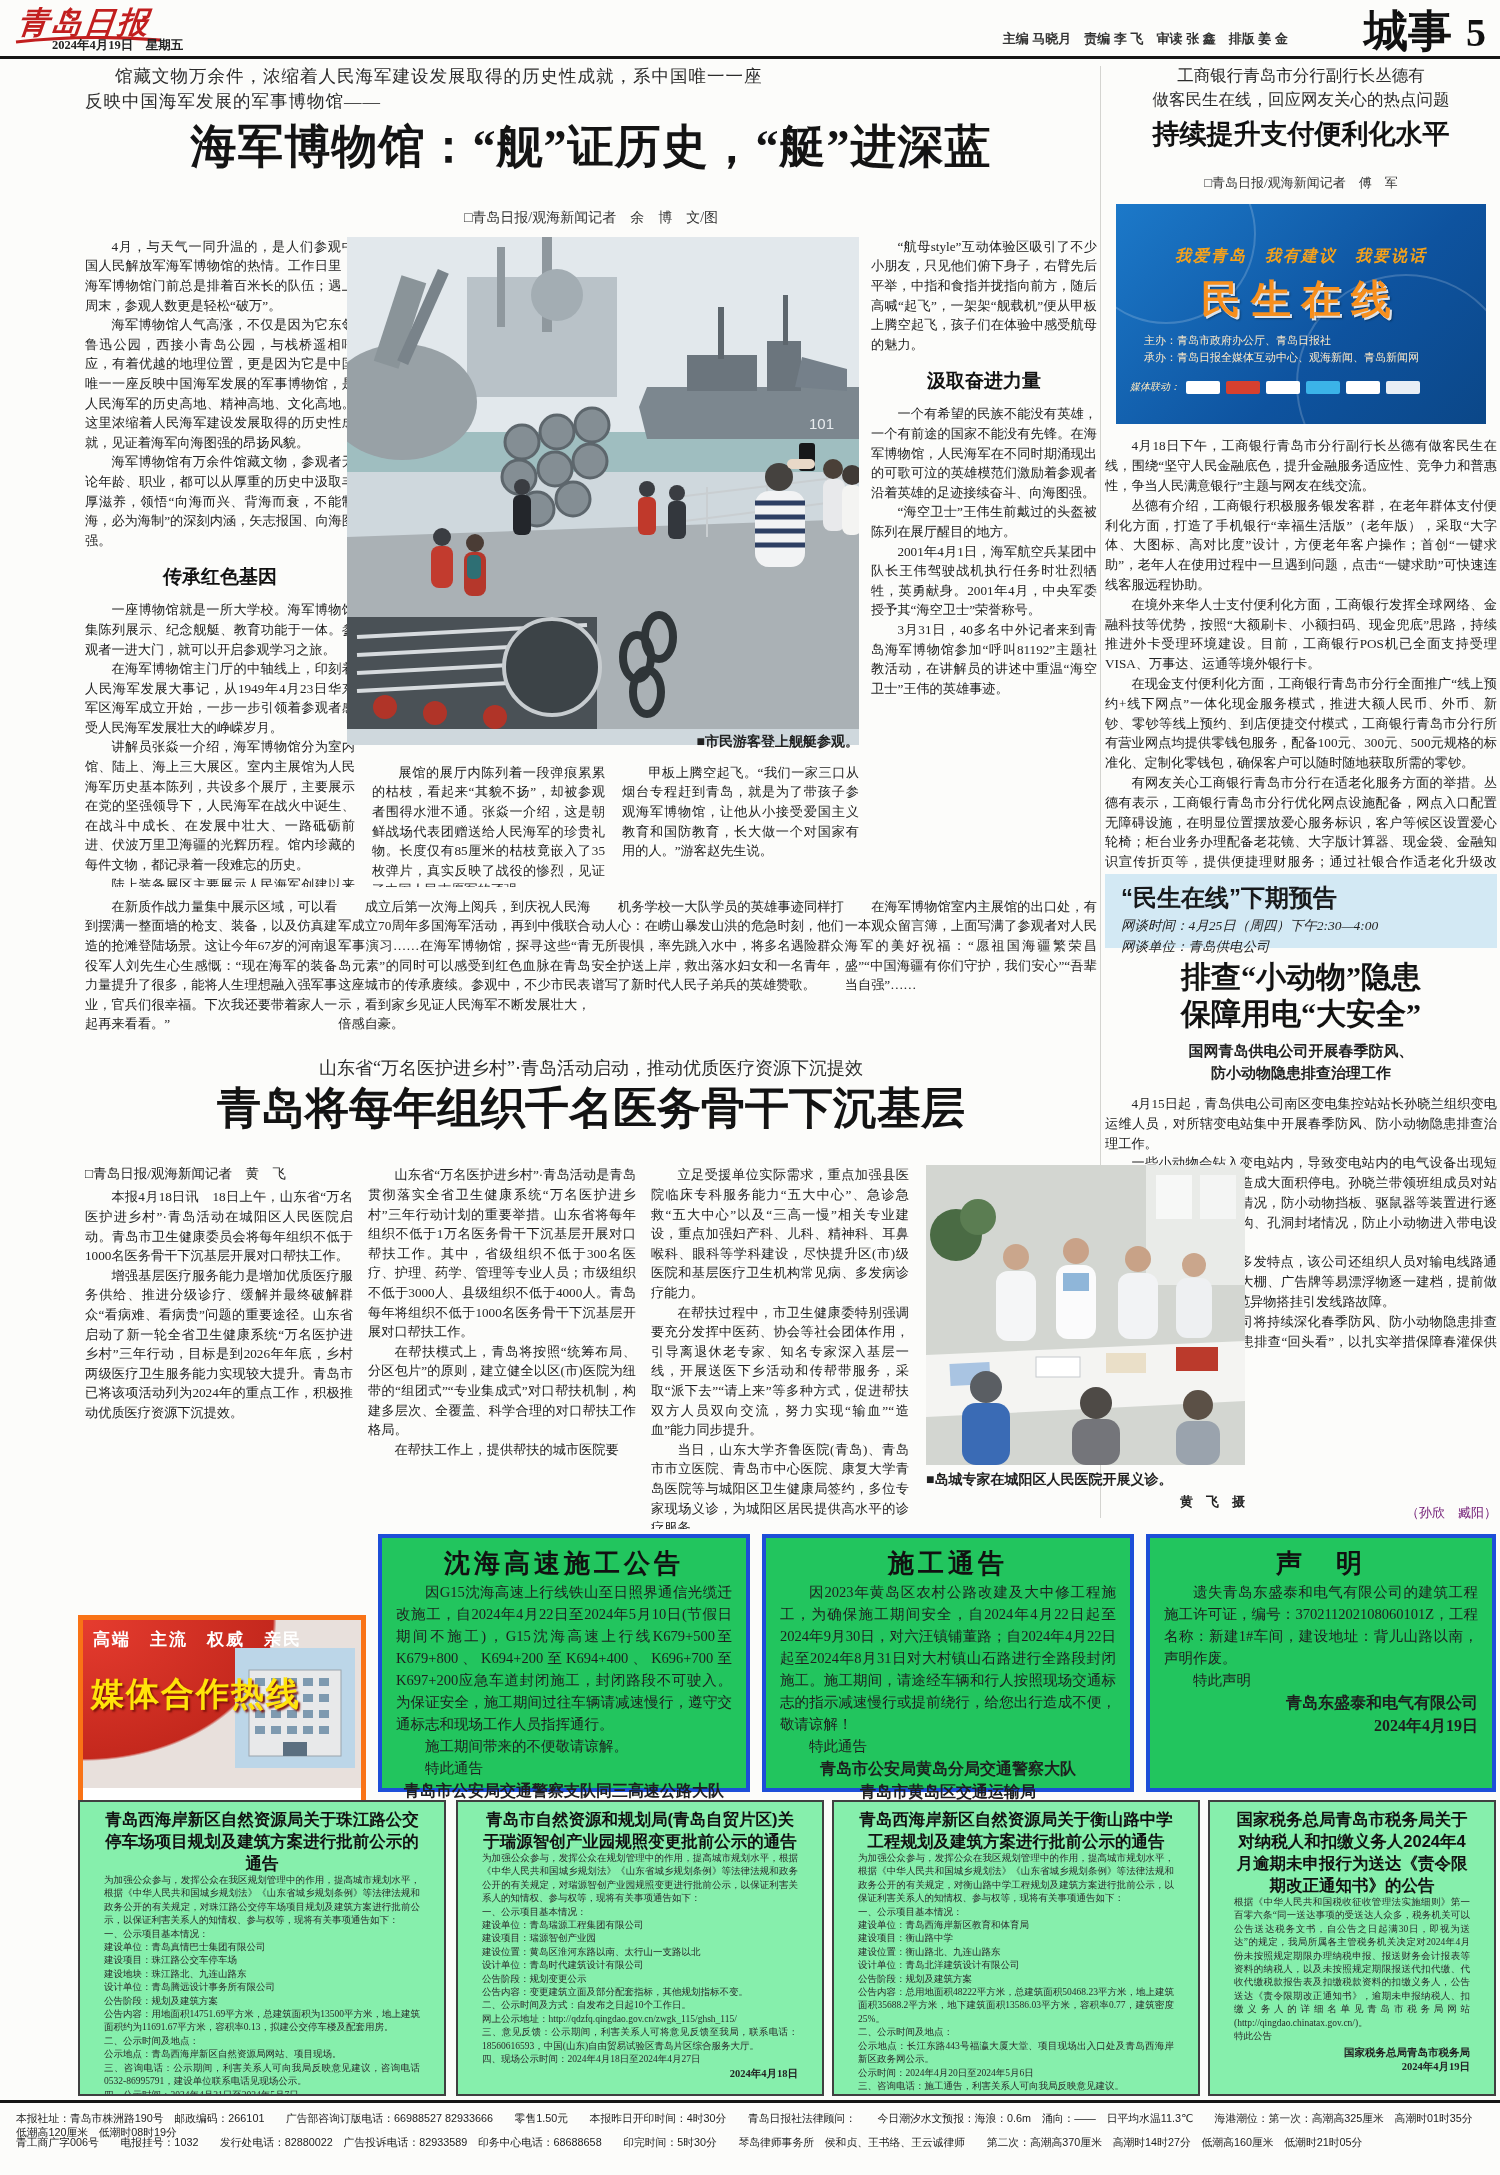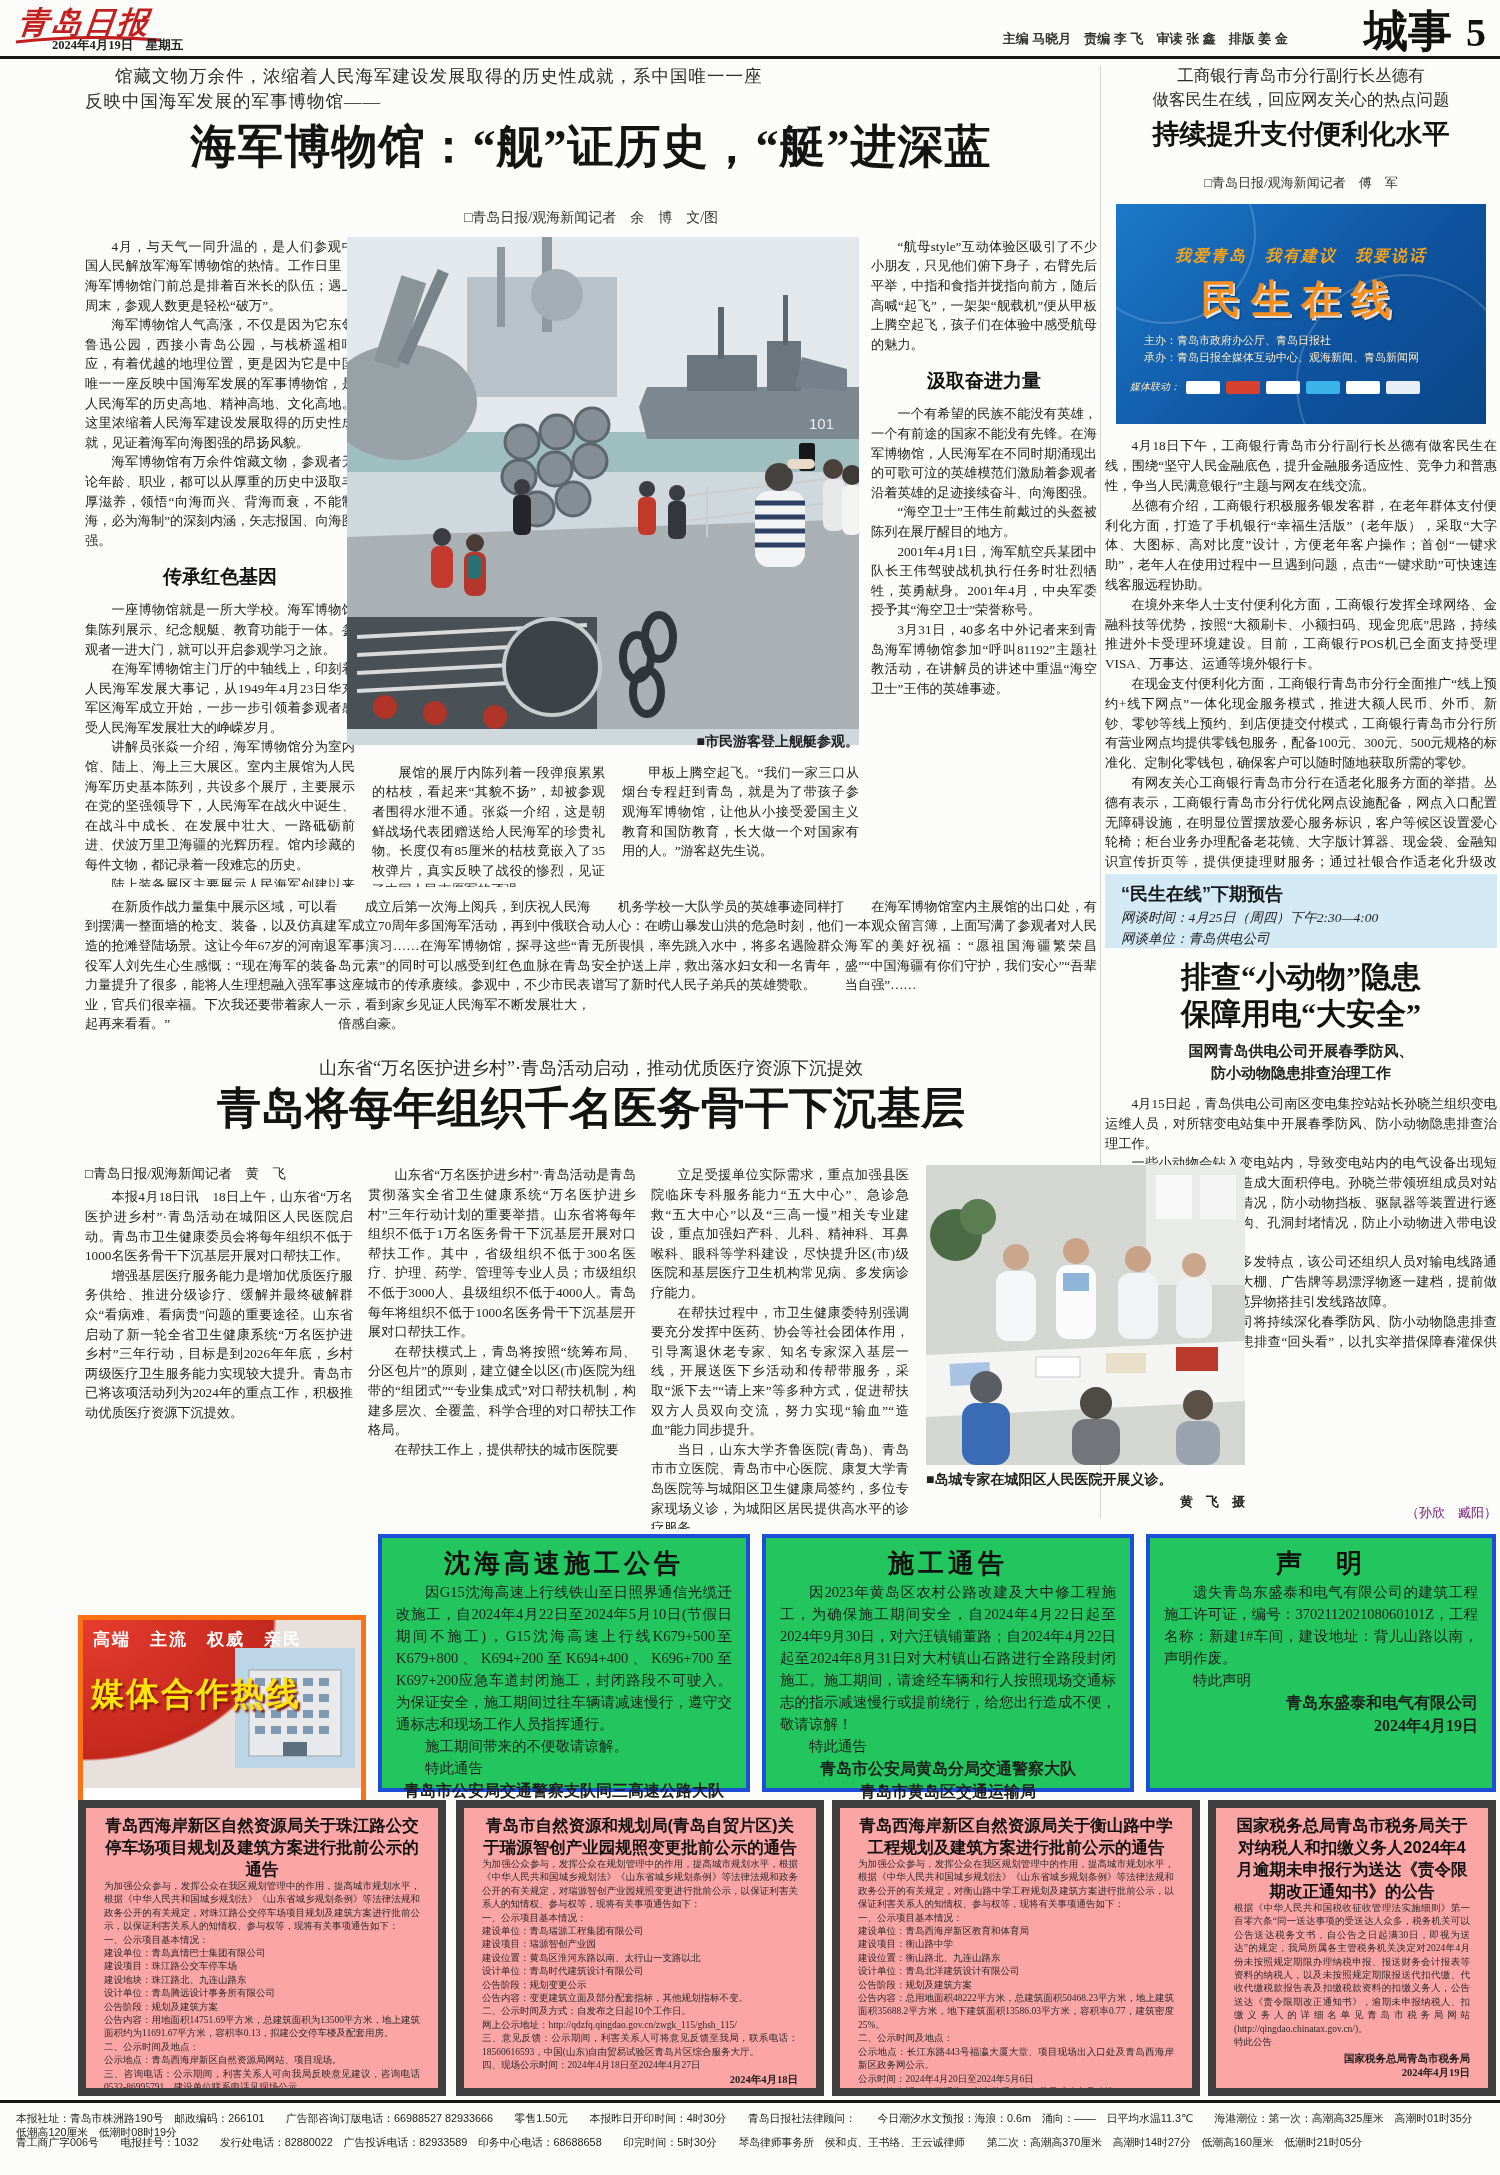--- a/index.html
+++ b/index.html
@@ -51,21 +51,21 @@
   .ad-title{position:absolute;left:0;top:68px;width:100%;text-align:center;font-size:40px;font-weight:900;
         color:#f68f1e;letter-spacing:10px;text-shadow:2px 2px 0 rgba(255,255,255,.85),3px 3px 2px rgba(0,0,0,.35);}
   .ad-host{position:absolute;left:28px;top:128px;font-size:11px;color:#fde9c8;line-height:17px;}
   .ad-media{position:absolute;left:14px;top:176px;display:flex;align-items:center;gap:6px;}
   .ad-media .lbl{font-size:10px;color:#ffe9bf;font-style:italic;}
   .chip{width:34px;height:13px;border-radius:2px;}
   .b-paras{margin-top:12px;height:456px;overflow:hidden;}
   .b-paras p{font-size:13.2px;line-height:19.8px;}
   
   .preview{position:absolute;left:1105px;top:874px;width:392px;height:74px;background:#d3e9f4;padding:8px 16px;}
-  .pv-title{font-size:18px;font-weight:900;font-family:"Liberation Sans","DejaVu Sans",sans-serif;color:#17191b;}
+  .pv-title{font-size:24px;font-weight:900;font-family:"Liberation Sans","DejaVu Sans",sans-serif;color:#17191b;}
   .pv-line{font-size:13.5px;font-style:italic;margin-top:3px;color:#222;}
   
   .power{position:absolute;left:1105px;top:958px;width:392px;height:562px;}
   .p-head{text-align:center;font-size:30px;font-weight:900;line-height:37px;color:#121212;}
   .p-sub{text-align:center;font-size:15px;font-weight:bold;line-height:22px;margin-top:8px;color:#222;}
   .p-paras{margin-top:10px;height:390px;overflow:hidden;}
   .p-paras p{font-size:13.2px;line-height:19.8px;}
   .p-sign{text-align:right;font-size:13px;margin-top:20px;color:#701a75;}
   
   .medical{position:absolute;left:85px;top:1056px;width:1160px;height:468px;}
@@ -91,21 +91,21 @@
                     linear-gradient(160deg,#d92f22 60%,#f3ded9 61%);}
   .redad-tags{position:absolute;left:10px;top:8px;font-size:17px;font-weight:900;color:#ffffff;
          font-family:"Liberation Sans","DejaVu Sans",sans-serif;letter-spacing:2px;}
   .redad-title{position:absolute;left:8px;top:52px;font-size:33px;font-weight:900;color:#ffe30a;
          font-family:"Liberation Sans","DejaVu Sans",sans-serif;text-shadow:2px 2px 2px #7e120b;letter-spacing:2px;}
   .redad-phone{position:absolute;left:10px;top:178px;font-size:44px;font-weight:900;color:#701a75;
          font-family:"Liberation Sans","DejaVu Sans",sans-serif;letter-spacing:1px;}
   .redad-addr{position:absolute;left:148px;top:214px;font-size:13.5px;font-weight:bold;color:#333;}
   .redad-bldg{position:absolute;right:6px;top:28px;}
   
-  .notice{position:absolute;border:8px solid #404040;background:#fca5a5;padding:6px 18px;overflow:hidden;}
+  .notice{position:absolute;border:2px solid #404040;background:#86efac;padding:6px 24px;overflow:hidden;}
   .notice-title{text-align:center;font-size:16.5px;font-weight:900;line-height:22px;
          font-family:"Liberation Sans","DejaVu Sans",sans-serif;color:#111;}
   .notice .nl{margin:0;font-size:9.5px;line-height:13.4px;text-align:justify;color:#2a2a2a;text-indent:0;}
   .notice-sign{text-align:right;font-size:10.5px;font-weight:bold;margin-top:3px;color:#222;}
   .notice-date{text-align:right;font-size:10.5px;font-weight:bold;color:#222;}
   
   .foot-rule{position:absolute;left:0;top:2100px;width:1500px;height:3px;background:#151515;}
   .fline{position:absolute;left:16px;width:1468px;font-size:10.8px;color:#222;
          font-family:"Liberation Sans","DejaVu Sans",sans-serif;}
   .fline1{top:2112px;}

